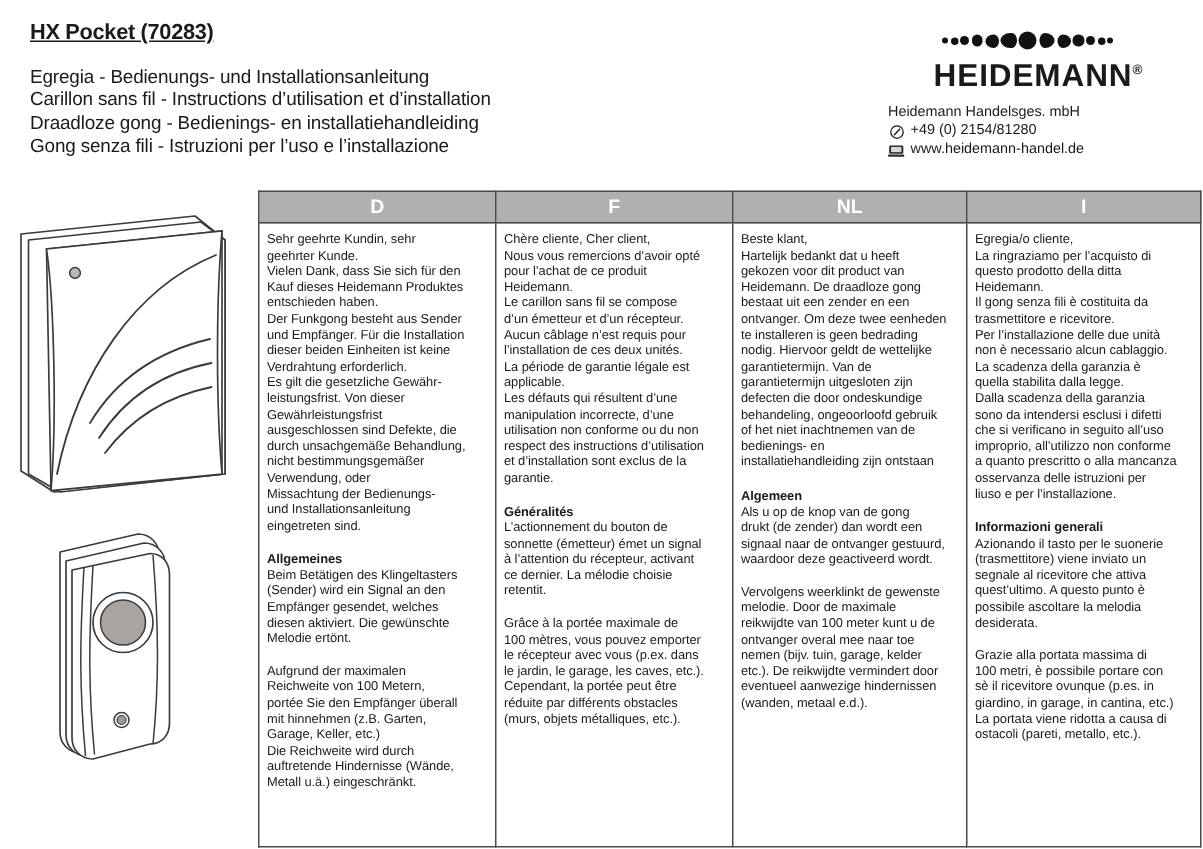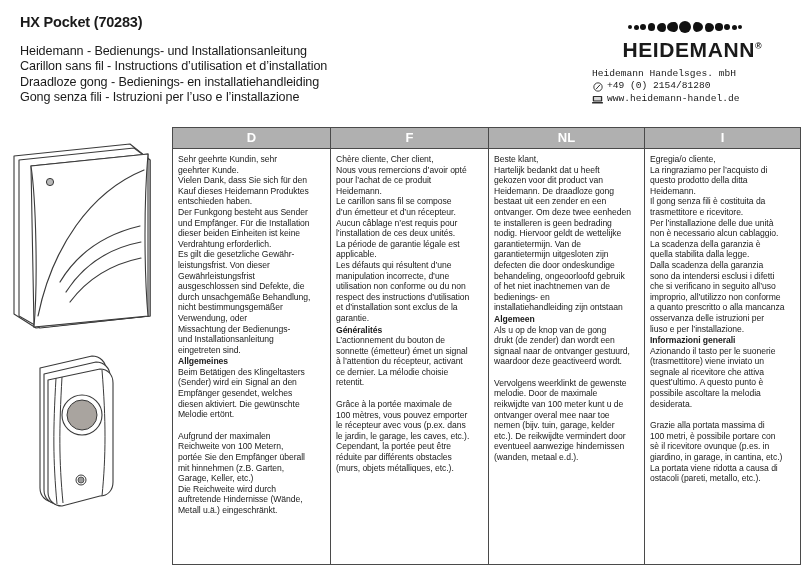--- a/index.html
+++ b/index.html
@@ -26,20 +26,21 @@
     left: 20px;
     top: 14px;
     width: 480px;
   }
   .product-title {
     font-size: 14.5px;
     font-weight: bold;
     letter-spacing: -0.2px;
     margin-bottom: 14px;
     white-space: nowrap;
+    text-decoration: underline;
   }
   .lang-lines {
     font-size: 12.6px;
     line-height: 15.4px;
     letter-spacing: -0.1px;
   }
   .lang-lines div { white-space: nowrap; }
 
   
   .brand-block {
@@ -80,21 +81,20 @@
   .contact {
     margin-top: 7px;
     font-size: 9.6px;
     line-height: 12.4px;
   }
   .contact-row {
     display: flex;
     align-items: center;
     gap: 4px;
     white-space: nowrap;
-    font-family: Liberation Mono, monospace;
   }
   .ic {
     display: inline-flex;
     width: 11px;
     height: 11px;
     align-items: center;
     justify-content: center;
     flex: none;
   }
   .ic svg { display: block; }
@@ -140,34 +140,34 @@
     height: 404px;
   }
   .col {
     font-size: 8.6px;
     line-height: 10.6px;
     letter-spacing: -0.05px;
   }
   .para { margin: 0 0 0 0; white-space: pre-line; }
   .sec-head {
     font-weight: bold;
-    margin-top: 1px;
+    margin-top: 12px;
   }
   .sec-body { white-space: pre-line; }
   .gap { height: 11px; }
 </style>
 </head>
 <body>
 
 <div class="header">
 
   <div class="title-block">
     <div class="product-title">HX Pocket (70283)</div>
     <div class="lang-lines">
-      <div>Heidemann - Bedienungs- und Installationsanleitung</div>
+      <div>Egregia - Bedienungs- und Installationsanleitung</div>
       <div>Carillon sans fil - Instructions d’utilisation et d’installation</div>
       <div>Draadloze gong - Bedienings- en installatiehandleiding</div>
       <div>Gong senza fili  - Istruzioni per l’uso e l’installazione</div>
     </div>
   </div>
 
   <div class="brand-block">
     <div class="logo-dots">
       <span style="width:4px;height:4px;"></span>
       <span style="width:5px;height:5px;"></span>

